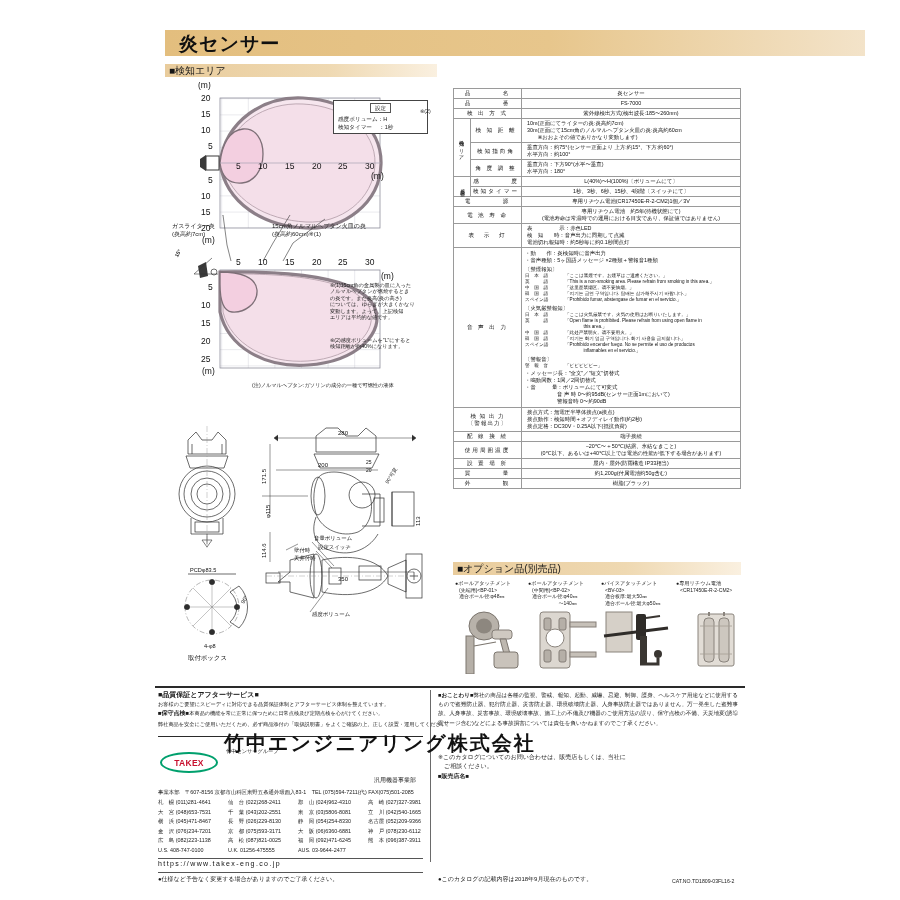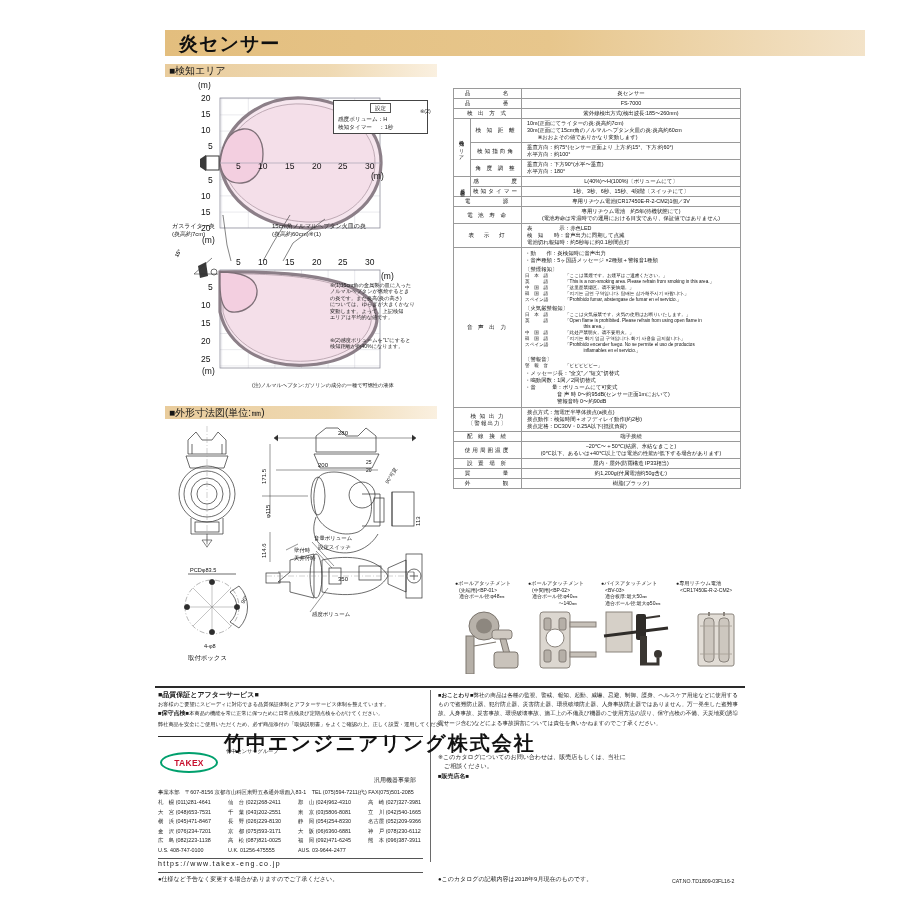--- a/index.html
+++ b/index.html
@@ -219,23 +219,20 @@
   <div class="t tiny" style="left:330px;top:282px;white-space:pre-line;width:112px;">※(1)15cm角の金属製の皿に入った
 ノルマルヘプタンが燃焼するとき
 の炎です。また炎高(炎の高さ)
 については、ゆらぎが大きくかなり
 変動します。よって、上記検知
 エリアは平均的な値です。</div>
   <div class="t tiny" style="left:330px;top:337px;white-space:pre-line;width:112px;">※(2)感度ボリュームを"L"にすると
 検知距離が約40%になります。</div>
   <div class="t tiny" style="left:252px;top:382px;">(注)ノルマルヘプタン:ガソリンの成分の一種で可燃性の液体</div>
 
-  <div class="sec-bar" style="left:165px;top:406px;width:272px;">
-    <span class="lbl">■外形寸法図(単位:㎜)</span>
-  </div>
 
   <div class="chart-wrap" style="left:166px;top:422px;width:275px;height:260px;">
     <svg width="275" height="260" viewBox="0 0 275 260">
       <g fill="none" stroke="#2d2d2d" stroke-width="0.7">
 
         <path d="M22 32 L22 18 L30 10 L36 18 L46 18 L52 10 L60 18 L60 32 Z"></path>
         <path d="M26 32 L26 22 M56 32 L56 22"></path>
         <path d="M20 34 L62 34 L58 46 L24 46 Z"></path>
         <ellipse cx="41" cy="72" rx="28" ry="28"></ellipse>
         <ellipse cx="41" cy="72" rx="23" ry="23"></ellipse>
@@ -490,20 +487,23 @@
       <td class="k" colspan="2">質　　　　量</td>
       <td class="vc">約1,200g(付属電池約50g含む)</td>
     </tr>
     <tr>
       <td class="k" colspan="2">外　　　　観</td>
       <td class="vc">樹脂(ブラック)</td>
     </tr>
   </tbody>
     </table>
 
+  <div class="sec-bar" style="left:453px;top:562px;width:288px;">
+    <span class="lbl">■オプション品(別売品)</span>
+  </div>
 
   <div class="opt-col" style="left:455px;top:580px;width:72px;">
     <div class="hd">●ポールアタッチメント</div>
     <div style="padding-left:4px;">(先端用)&lt;BP-01&gt;</div>
     <div style="padding-left:4px;white-space:pre-line;">適合ポール径:φ48㎜</div>
   </div>
   <svg style="position:absolute;left:458px;top:606px;" width="68" height="68">
     <rect x="0" y="0" width="68" height="68" fill="#fff"></rect>
     <ellipse cx="26" cy="20" rx="15" ry="14" fill="#b8b2aa" stroke="#7c766f"></ellipse>
     <ellipse cx="26" cy="20" rx="8" ry="7.5" fill="#8d877f"></ellipse>

